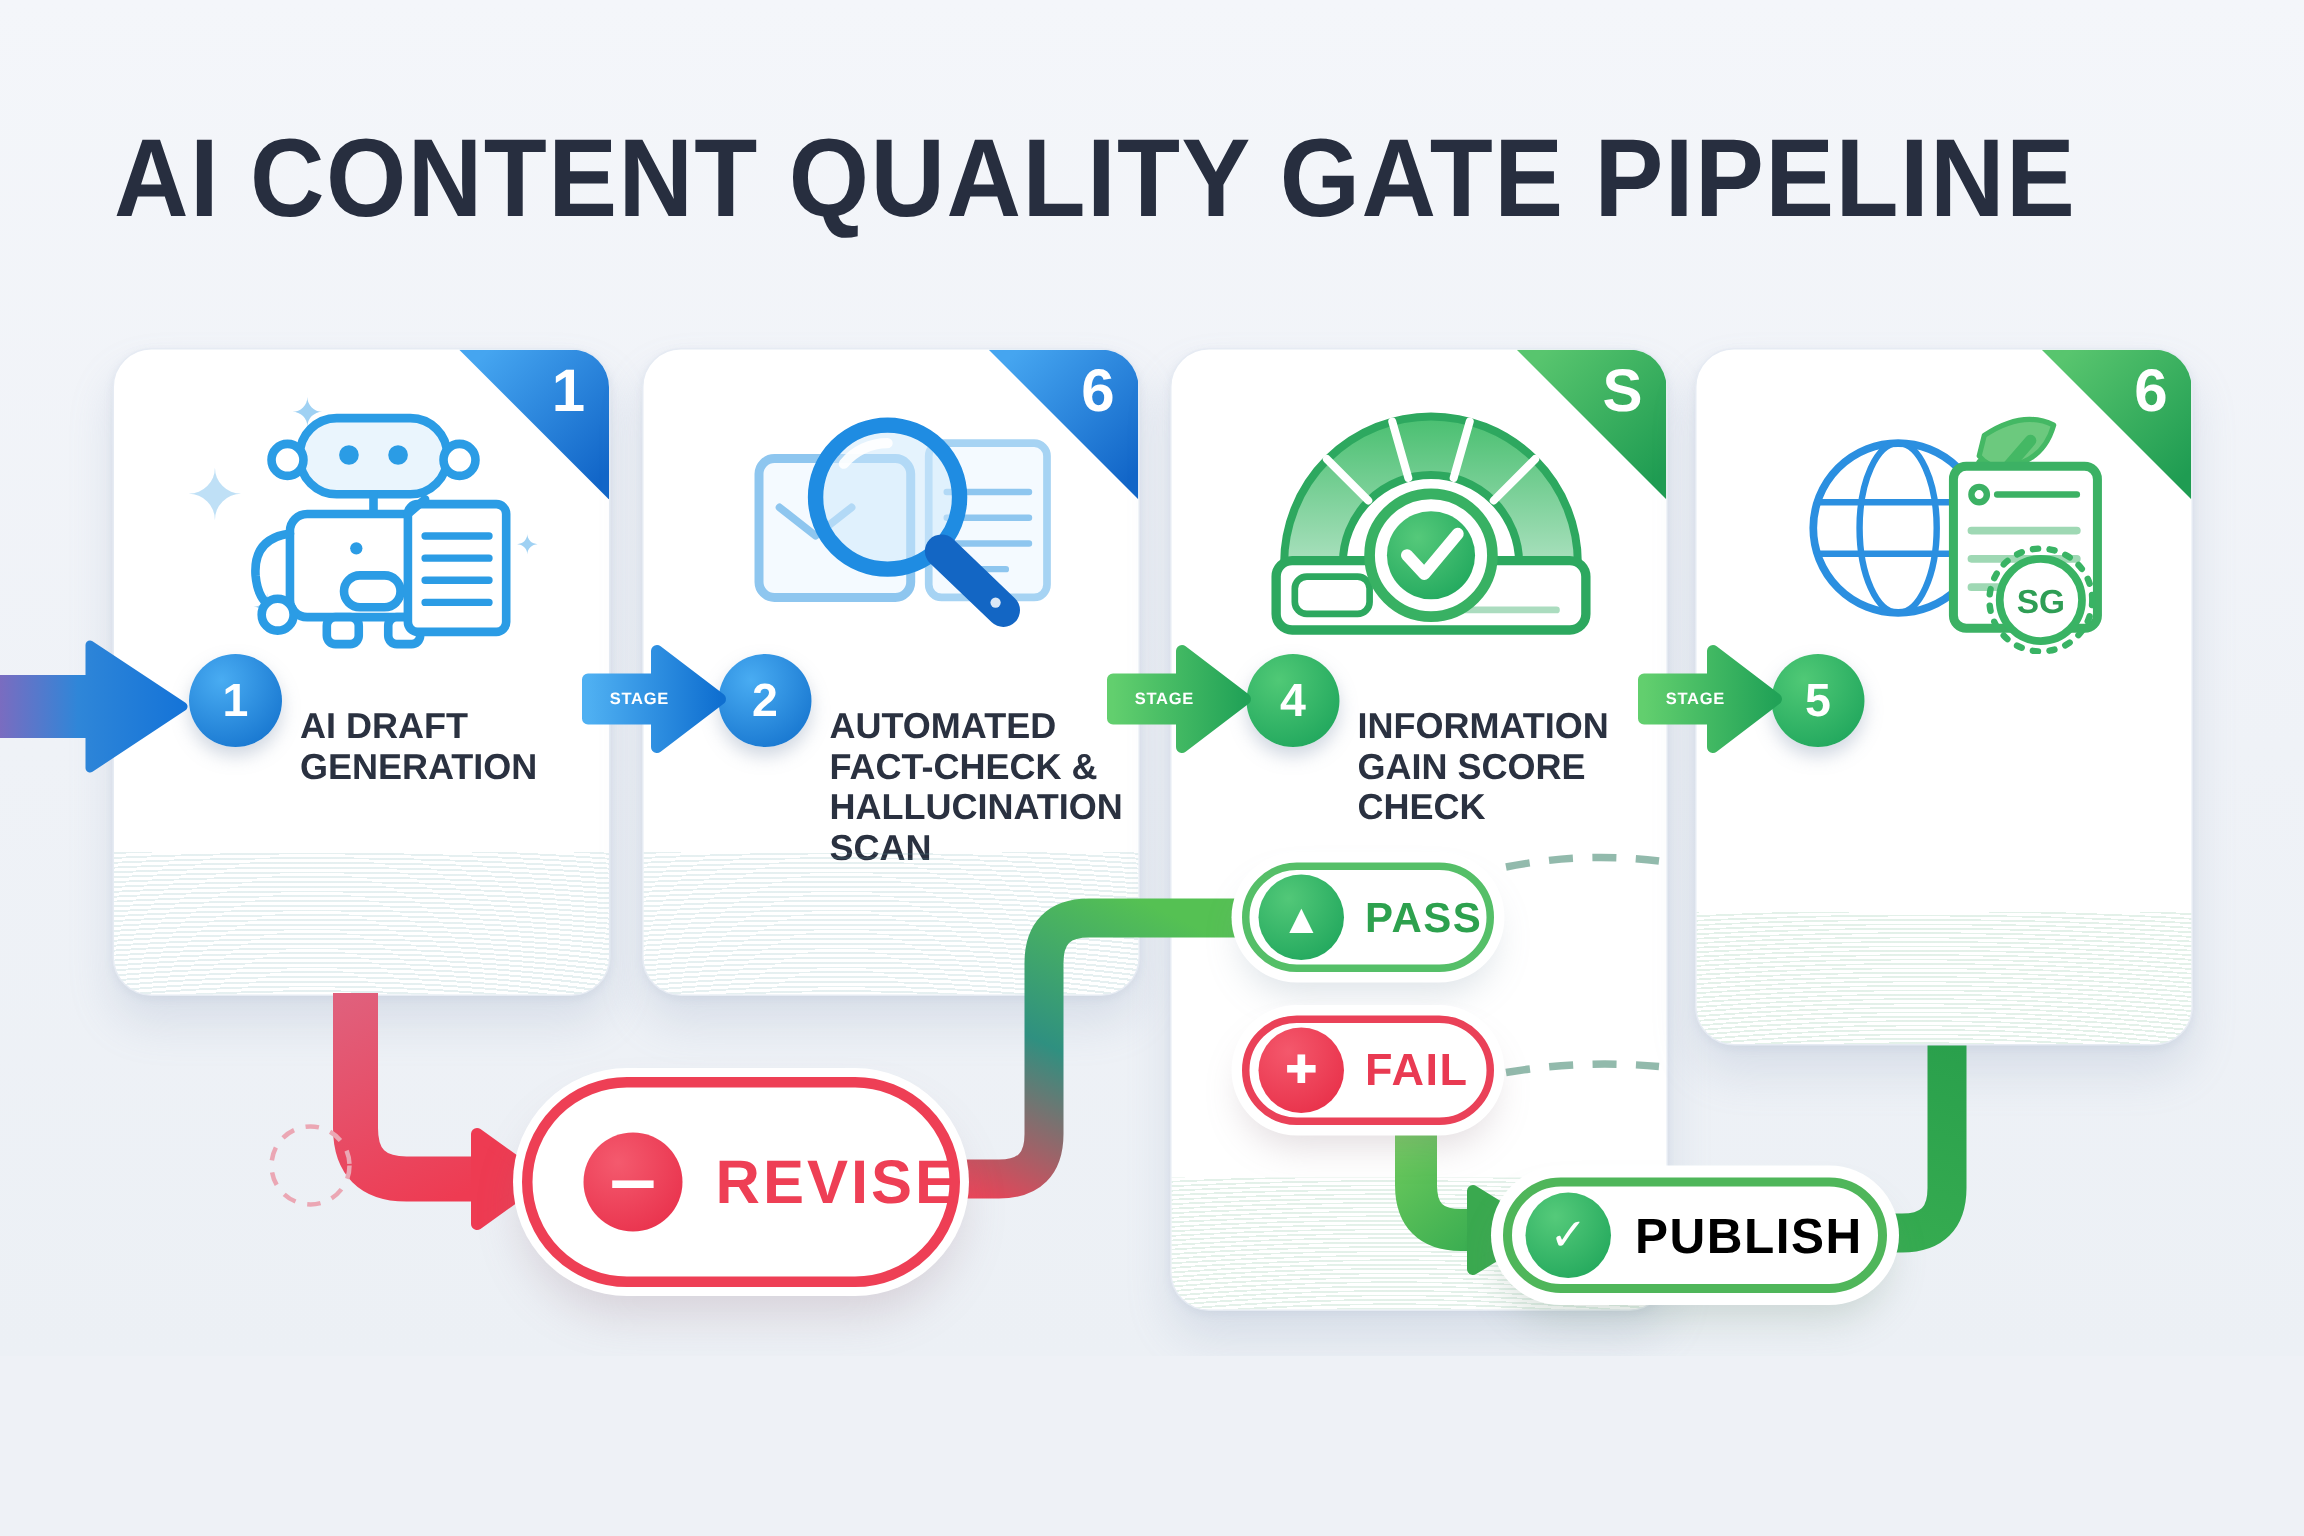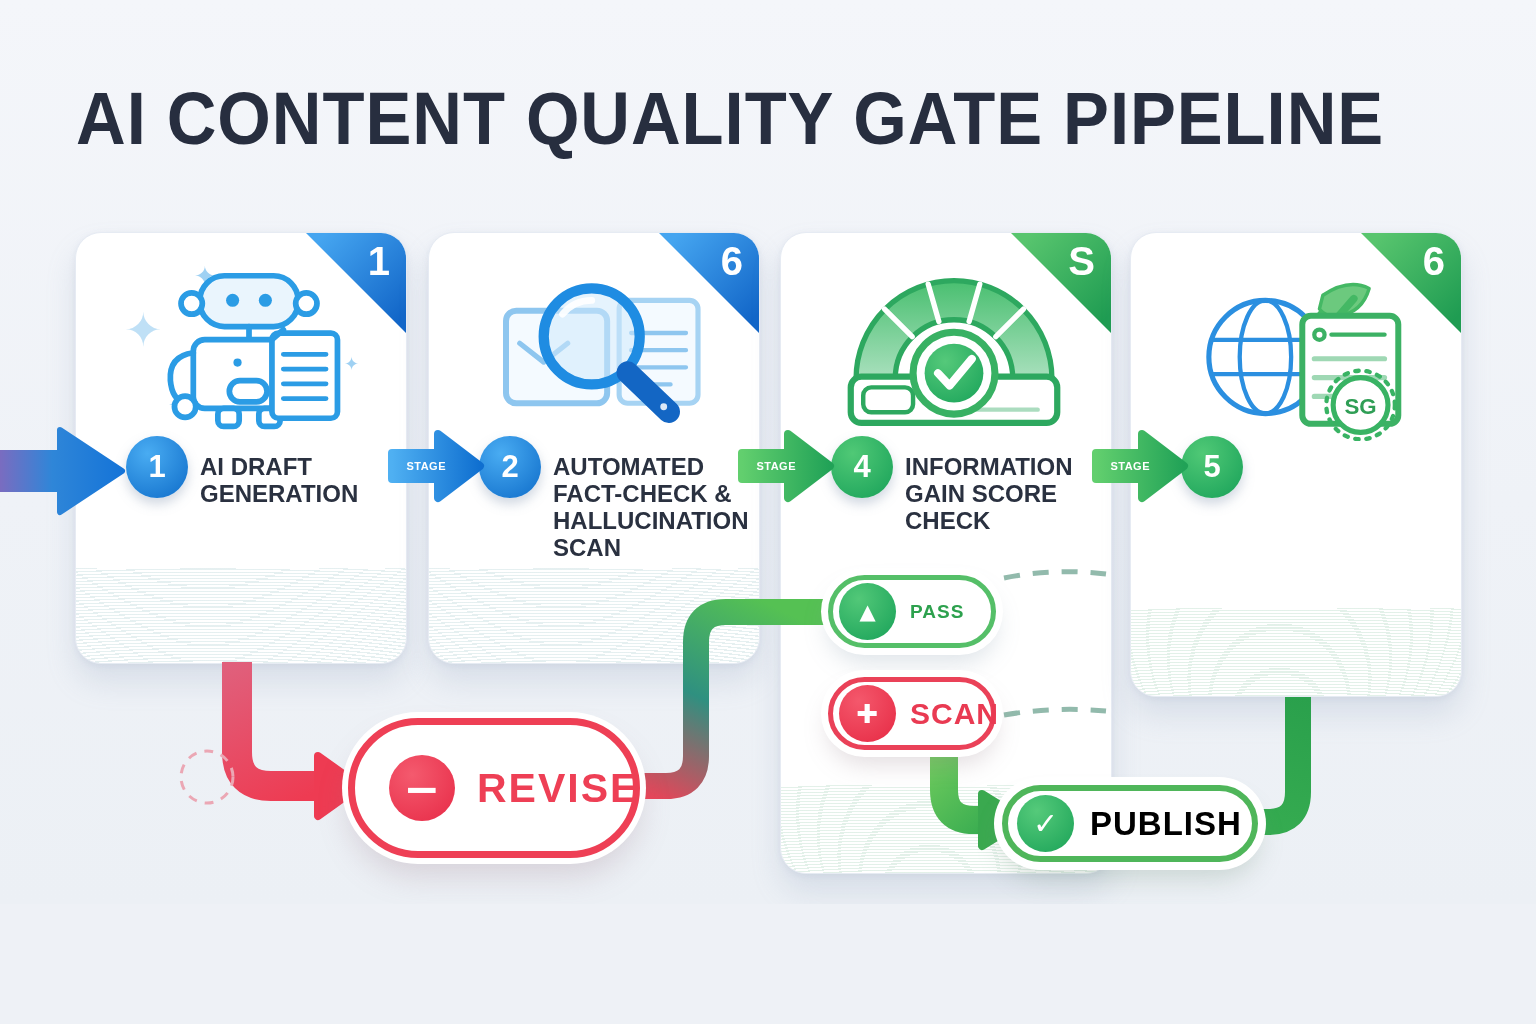--- a/index.html
+++ b/index.html
@@ -16,28 +16,28 @@
   .card1{left:75px;top:232px;width:330px;height:430px;}
   .card2{left:428px;top:232px;width:330px;height:430px;}
   .card3{left:780px;top:232px;width:330px;height:640px;}
   .card4{left:1130px;top:232px;width:330px;height:463px;}
   .corner{position:absolute;top:0;right:0;width:100px;height:100px;
     clip-path:polygon(0 0,100% 0,100% 100%);}
   .blue .corner{background:linear-gradient(135deg,#45a5f0 10%,#1266c8 90%);}
   .green .corner{background:linear-gradient(135deg,#58c56e 10%,#1f9c52 90%);}
   .corner-num{position:absolute;top:6px;right:16px;color:#fff;font-size:40px;font-weight:800;}
   .icon-wrap{position:absolute;top:28px;left:16px;right:0;height:175px;
-    display:flex;justify-content:center;align-items:flex-start;}
+    display:flex;justify-content:center;align-items:flex-end;}
   .step{position:absolute;top:203px;left:50px;right:12px;display:flex;gap:12px;align-items:flex-start;}
   .step-badge{flex:none;width:62px;height:62px;border-radius:50%;display:flex;align-items:center;
     justify-content:center;color:#fff;font-size:31px;font-weight:800;
     box-shadow:0 6px 12px rgba(120,140,170,.35);}
   .blue .step-badge{background:radial-gradient(circle at 35% 28%,#49acf2,#0e6cc9);}
   .green .step-badge{background:radial-gradient(circle at 35% 28%,#50c976,#17a058);}
-  .step-label{width:206px;margin-top:17px;font-size:24px;line-height:27px;font-weight:700;color:#2a3140;}
+  .step-label{width:206px;margin-top:35px;font-size:24px;line-height:27px;font-weight:700;color:#2a3140;}
   .waves{position:absolute;left:0;right:0;bottom:0;pointer-events:none;}
   .waves-teal{height:95px;background:repeating-radial-gradient(130% 110% at 40% 185%,
       rgba(96,160,165,.16) 0 5px, rgba(96,160,165,0) 5px 13px);}
   .waves-green{height:88px;background:repeating-radial-gradient(130% 110% at 45% 190%,
       rgba(88,170,124,.17) 0 5px, rgba(88,170,124,0) 5px 13px);}
   .sparkle{position:absolute;color:#9fd1f3;font-family:"DejaVu Sans",sans-serif;z-index:0;}
   
   .flow{position:absolute;left:0;top:0;z-index:2;}
   .arrow-label{position:absolute;z-index:3;width:54px;text-align:right;
     color:#fff;font-size:11px;font-weight:800;letter-spacing:.5px;}
@@ -48,21 +48,21 @@
   .pill-revise{left:348px;top:718px;width:292px;height:140px;border:7px solid #ee3f55;
     border-radius:74px;gap:22px;padding-left:34px;box-sizing:border-box;
     box-shadow:0 0 0 6px #fff,0 18px 30px rgba(150,120,135,.25);}
   .pill-revise .dot{width:66px;height:66px;background:radial-gradient(circle at 35% 30%,#f45a6e,#e72a46);
     font-size:44px;font-weight:900;}
   .pill-revise .lbl{font-size:41px;font-weight:800;letter-spacing:2px;color:#ee3f55;}
   .pill-pass{left:828px;top:575px;width:168px;height:73px;border:5px solid #55bf68;
     border-radius:38px;gap:14px;padding-left:6px;box-sizing:border-box;
     box-shadow:0 0 0 7px #fff,0 14px 24px rgba(130,150,170,.28);}
   .pill-pass .dot{width:57px;height:57px;background:radial-gradient(circle at 35% 28%,#52c878,#18a158);font-size:21px;}
-  .pill-pass .lbl{font-size:19px;font-weight:800;letter-spacing:1px;color:#2da14e;}
+  .pill-pass .lbl{font-size:28px;font-weight:800;letter-spacing:1px;color:#2da14e;}
   .pill-fail{left:828px;top:677px;width:168px;height:73px;border:5px solid #ea4158;
     border-radius:38px;gap:14px;padding-left:6px;box-sizing:border-box;
     box-shadow:0 0 0 7px #fff,0 14px 24px rgba(150,130,140,.28);}
   .pill-fail .dot{width:57px;height:57px;background:radial-gradient(circle at 35% 28%,#f4586c,#e62943);font-size:26px;}
   .pill-fail .lbl{font-size:30px;font-weight:800;letter-spacing:1px;color:#e93a52;}
   .pill-publish{left:1002px;top:785px;width:256px;height:77px;border:6px solid #4fb65a;
     border-radius:42px;gap:16px;padding-left:9px;box-sizing:border-box;
     box-shadow:0 0 0 8px #fff,0 16px 26px rgba(120,150,130,.3);}
   .pill-publish .dot{width:57px;height:57px;background:radial-gradient(circle at 35% 28%,#55ca7a,#1aa257);
     font-size:30px;font-weight:800;}
@@ -253,21 +253,21 @@
     <div class="lbl">REVISE</div>
   </div>
 
   <div class="pill pill-pass">
     <div class="dot">▲</div>
     <div class="lbl">PASS</div>
   </div>
 
   <div class="pill pill-fail">
     <div class="dot">✚</div>
-    <div class="lbl">SCAN</div>
+    <div class="lbl">FAIL</div>
   </div>
 
   <div class="pill pill-publish">
     <div class="dot">✓</div>
     <div class="lbl">PUBLISH</div>
   </div>
 
 </div>
 
 </body></html>

